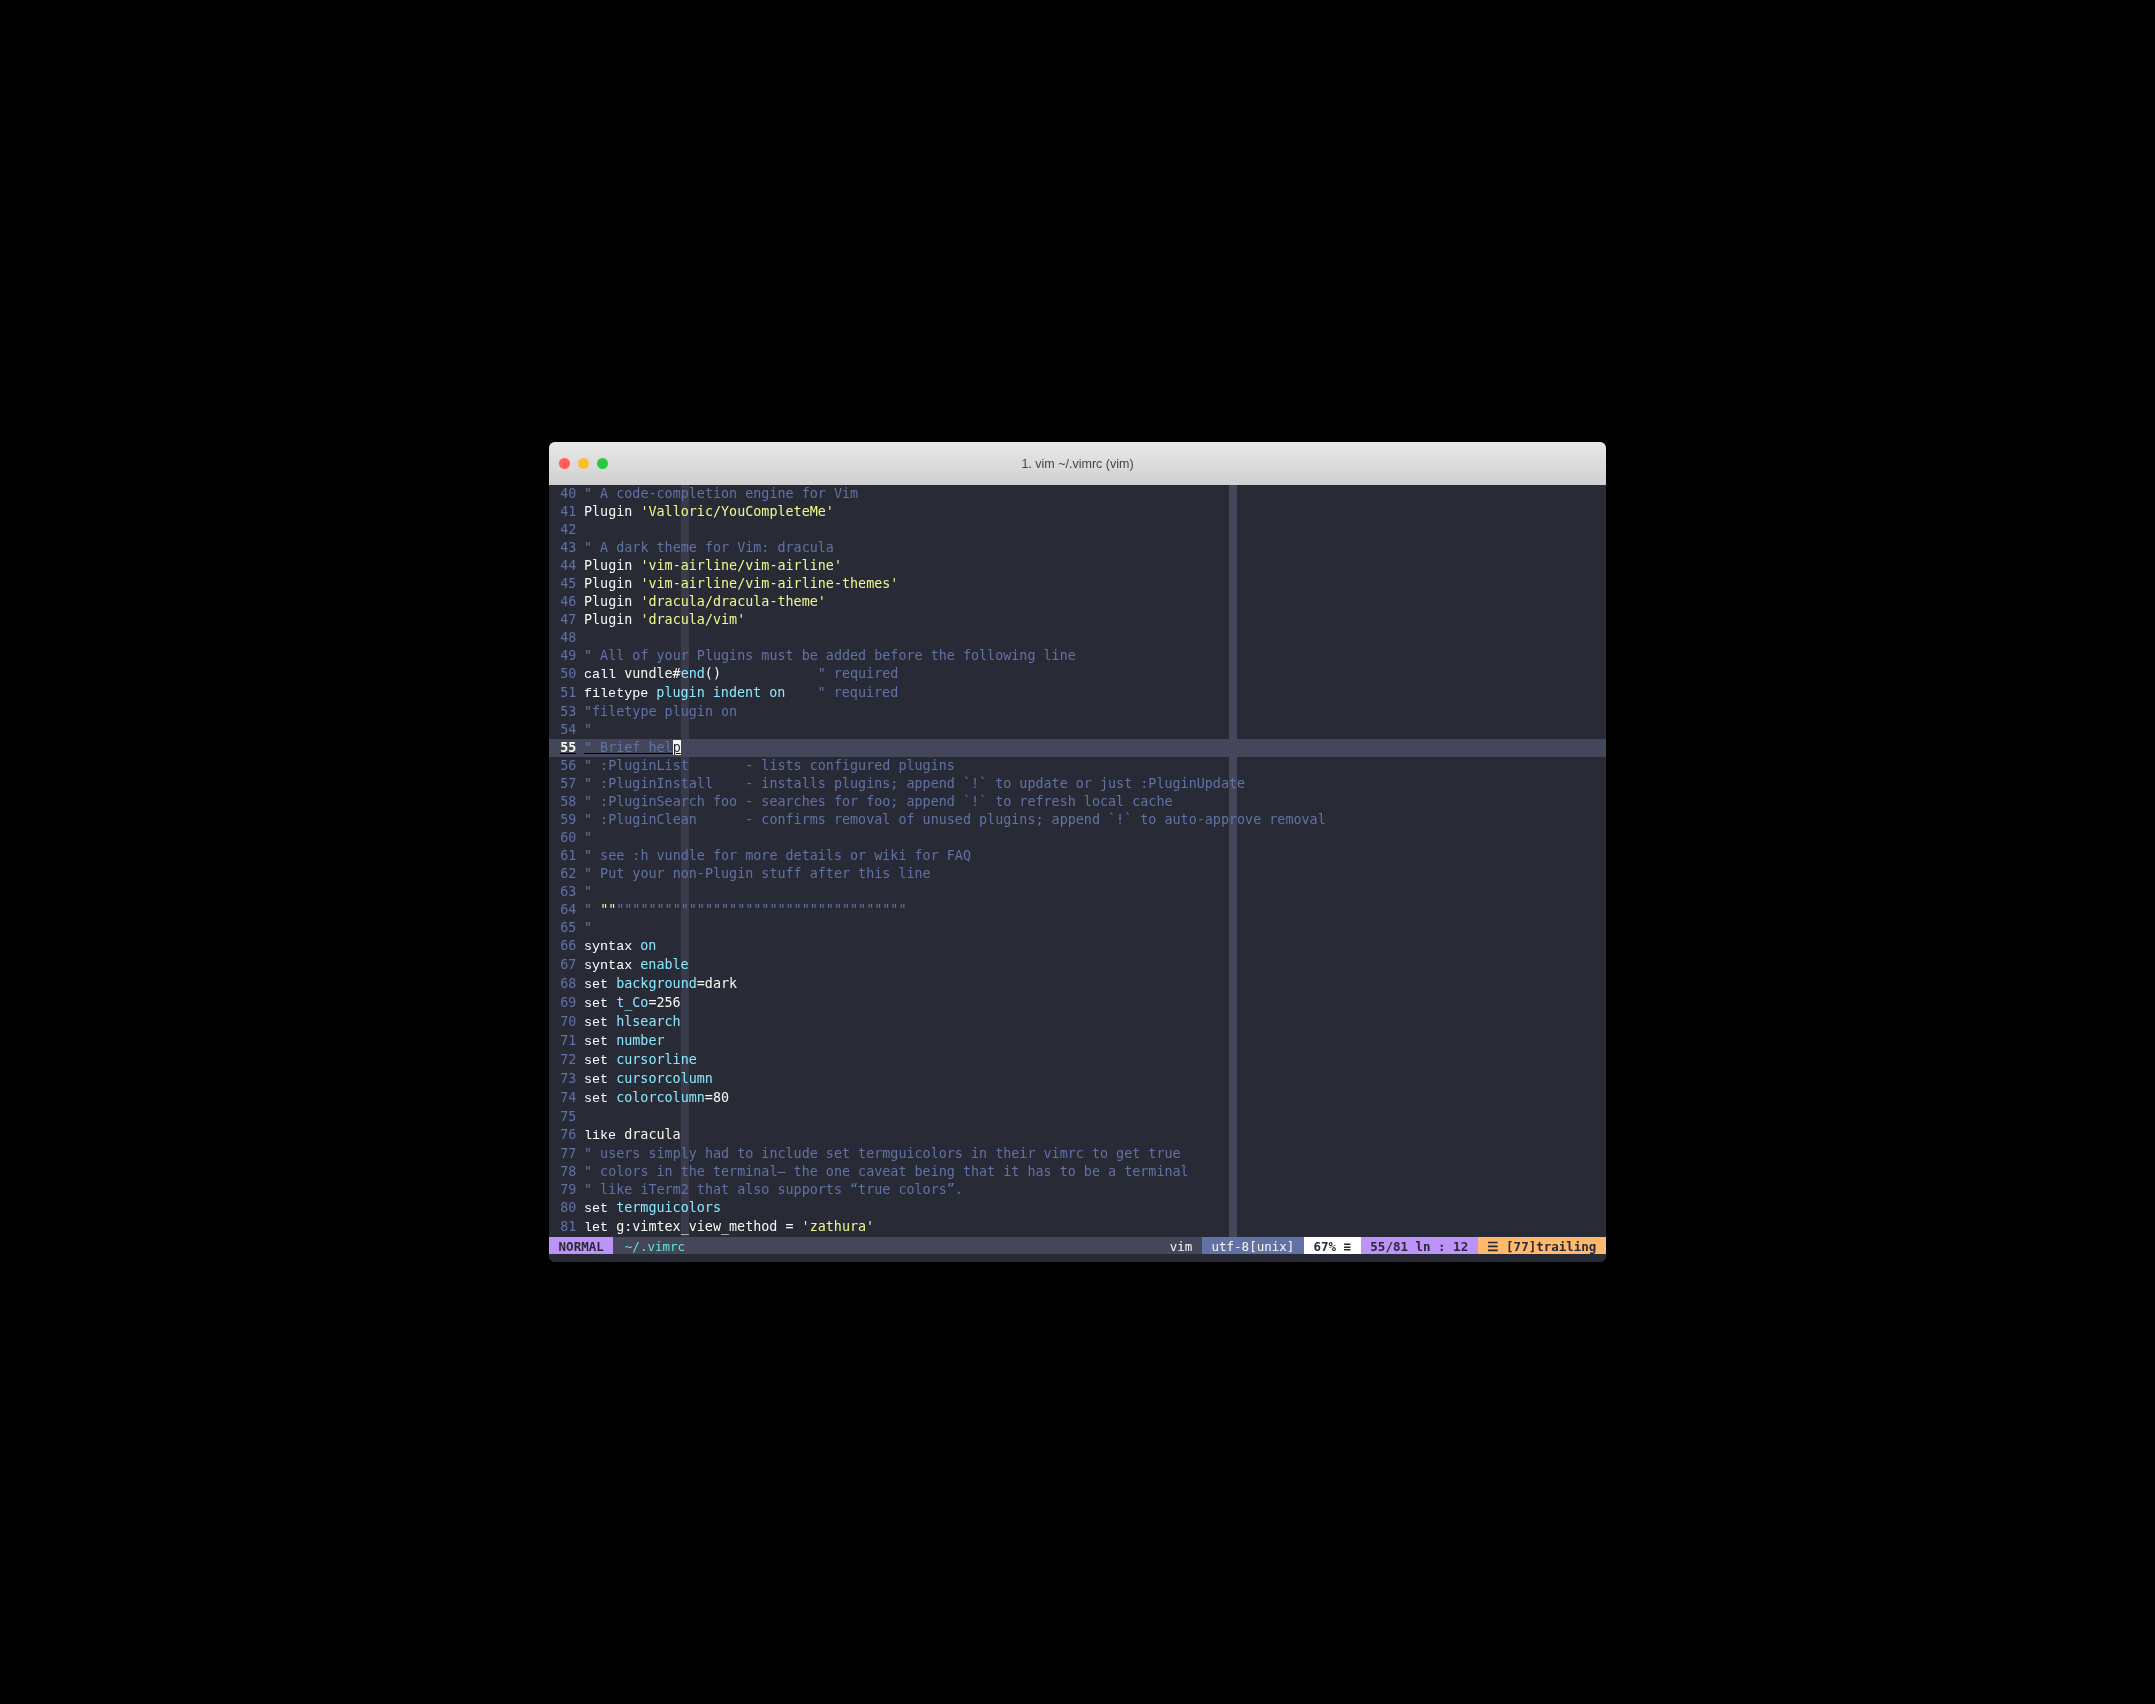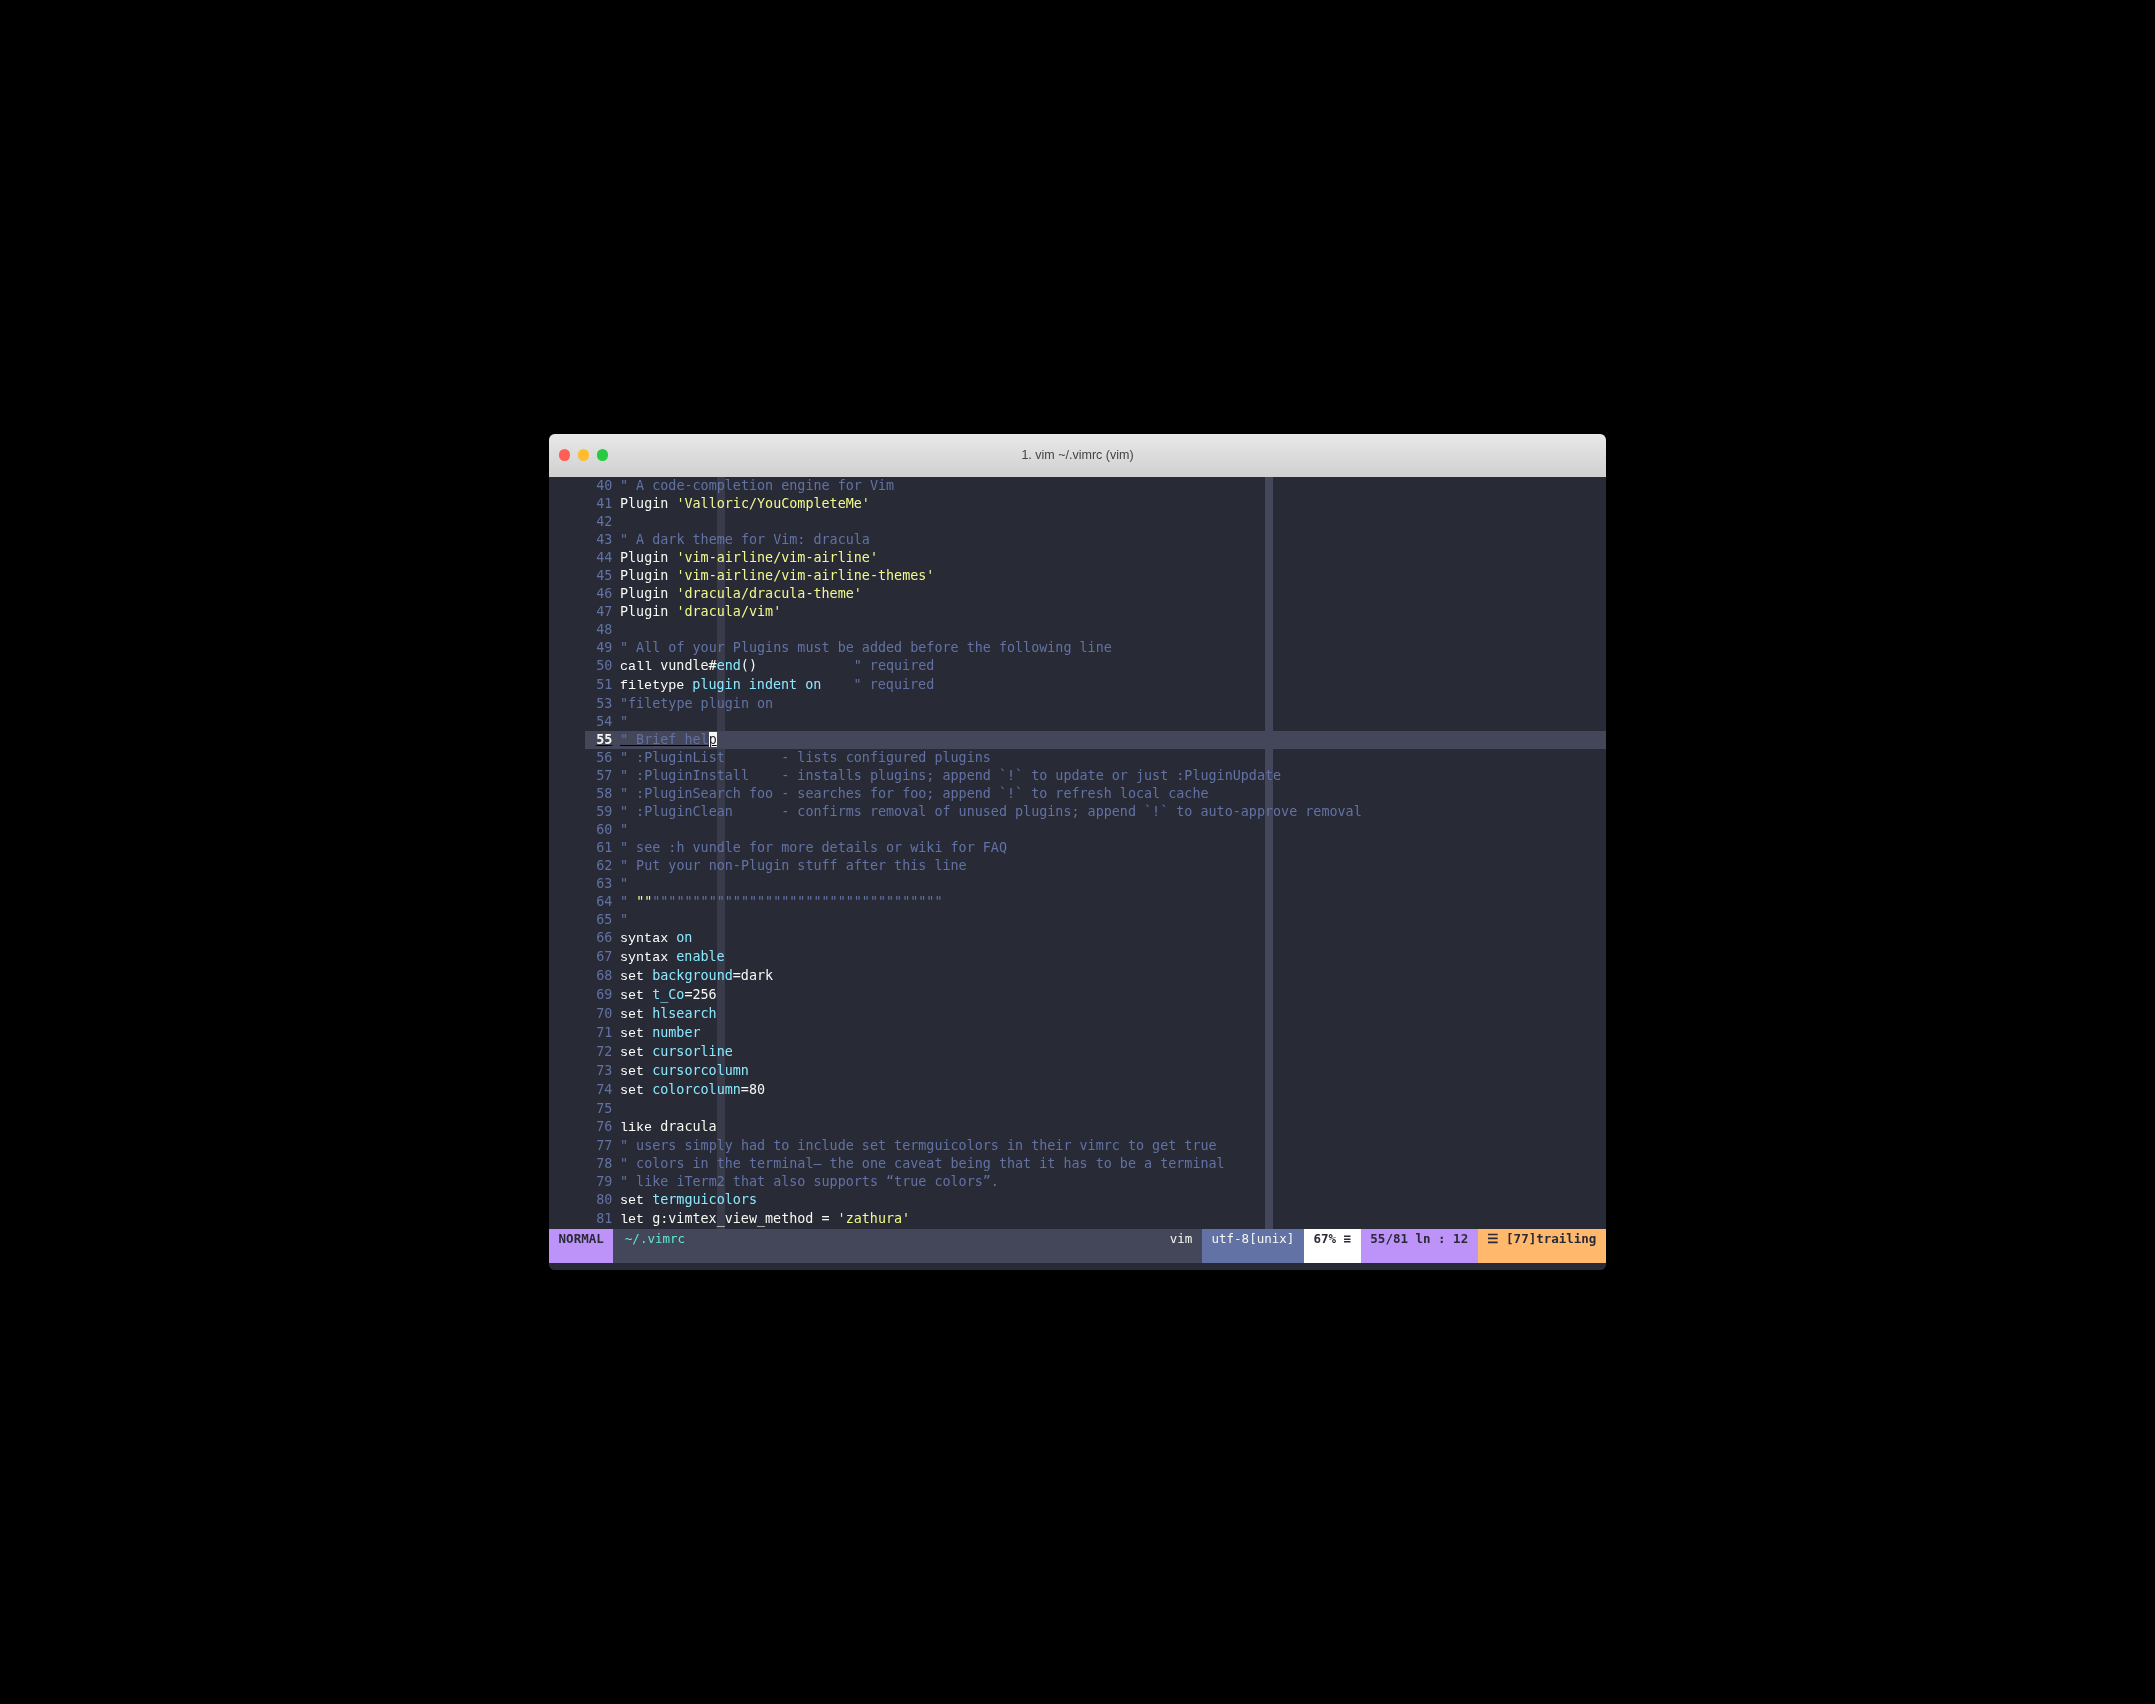--- a/index.html
+++ b/index.html
@@ -48,21 +48,20 @@
       color: #444;
       font-family: -apple-system, BlinkMacSystemFont, sans-serif;
       pointer-events: none;
     }
     .editor {
       position: relative;
       background: #282a36;
       font-size: 13.4px;
       line-height: 18px;
       padding: 0;
-      margin-left: 36px;
     }
     .line {
       display: flex;
       position: relative;
       white-space: pre;
     }
     .line.current {
       background: #44475a;
       text-decoration: underline;
     }
@@ -108,21 +107,21 @@
     }
     .editor-lines { position: relative; z-index: 1; }
     .comment { color: #6272a4; }
     .keyword { color: #ffffff; font-family: Liberation Mono, monospace; }
     .string { color: #f1fa8c; }
     .white { color: #f8f8f2; }
     .ident { color: #8be9fd; }
     .statusbar {
       display: flex;
       font-size: 12.5px;
-      height: 34px;
+      height: 17px;
       line-height: 19px;
       font-weight: bold;
     }
     .sb-mode {
       background: #bd93f9;
       color: #282a36;
       padding: 0 9.6px;
     }
     .sb-file {
       background: #44475a;

